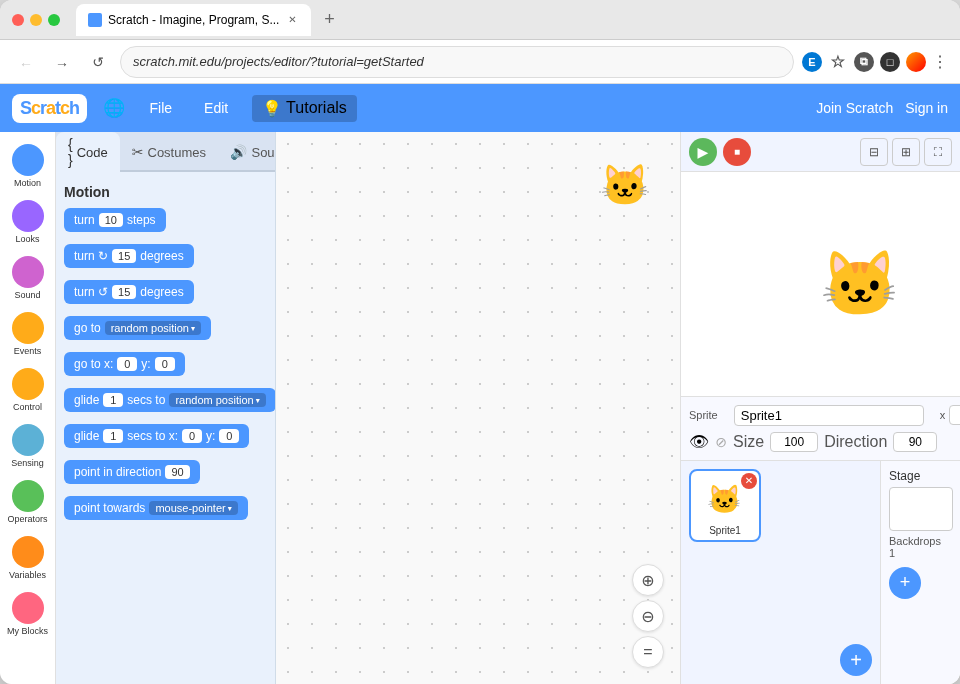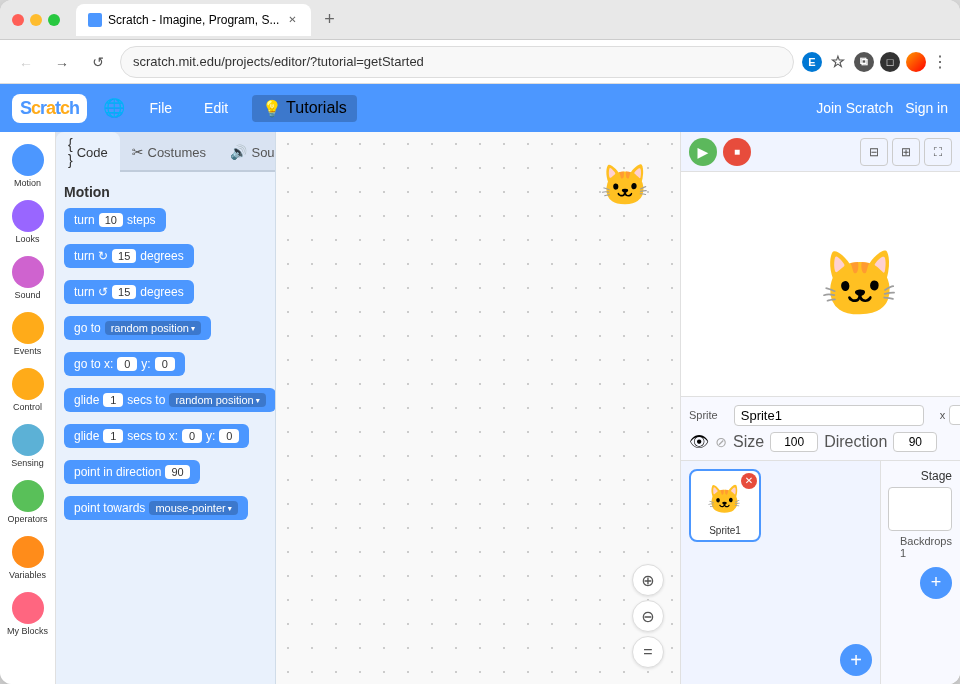--- a/index.html
+++ b/index.html
@@ -17,21 +17,21 @@
     .tab-area { display: flex; align-items: center; flex: 1; margin-left: 8px; gap: 4px; }
     .browser-tab { display: flex; align-items: center; background: white; border-radius: 8px 8px 0 0; padding: 6px 12px; font-size: 12px; gap: 6px; height: 32px; }
     .tab-favicon { width: 14px; height: 14px; background: #4c97ff; border-radius: 2px; }
     .tab-close { width: 14px; height: 14px; border-radius: 50%; display: flex; align-items: center; justify-content: center; font-size: 10px; color: #666; cursor: pointer; }
     .new-tab { width: 28px; height: 28px; display: flex; align-items: center; justify-content: center; font-size: 18px; color: #666; cursor: pointer; border-radius: 50%; }
 
     
     .addressbar { height: 44px; background: white; display: flex; align-items: center; padding: 0 12px; gap: 8px; border-bottom: 1px solid #ddd; }
     .nav-btn { width: 28px; height: 28px; display: flex; align-items: center; justify-content: center; cursor: pointer; border-radius: 50%; color: #555; font-size: 14px; }
     .nav-btn.disabled { color: #ccc; cursor: default; }
-    .address-input { flex: 1; height: 32px; border: 1px solid #ddd; border-radius: 16px; padding: 0 12px; font-size: 13px; background: #f8f8f8; display: flex; align-items: center; color: #333; }
+    .address-input { flex: 1; height: 32px; border: 1px solid #ddd; border-radius: 16px; padding: 0 12px; font-size: 13px; background: #f8f8f8; display: flex; align-items: center; color: #333; font-style: italic; }
     .browser-icons { display: flex; gap: 6px; align-items: center; }
     .browser-icon { width: 20px; height: 20px; border-radius: 50%; display: flex; align-items: center; justify-content: center; font-size: 11px; font-weight: bold; cursor: pointer; }
     .bi-e { background: #0078d4; color: white; }
     .bi-ext { background: #555; color: white; }
     .bi-sq { background: #333; color: white; }
     .bi-pic { width: 20px; height: 20px; border-radius: 50%; background: linear-gradient(135deg, #f90, #f00); }
     .bi-menu { font-size: 16px; color: #555; cursor: pointer; }
 
     
     .scratch-toolbar { height: 48px; background: #4c97ff; display: flex; align-items: center; padding: 0 12px; gap: 16px; }
@@ -110,21 +110,21 @@
 
     
     .sprites-section { border-top: 1px solid #e0e0e0; flex: 1; display: flex; overflow: hidden; }
     .sprites-list { flex: 1; background: #f0f4ff; padding: 8px; position: relative; overflow-y: auto; }
     .sprite-thumb { width: 72px; border: 2px solid #4c97ff; border-radius: 8px; background: white; padding: 4px; cursor: pointer; position: relative; }
     .sprite-thumb-inner { height: 50px; display: flex; align-items: center; justify-content: center; font-size: 28px; }
     .sprite-thumb-label { font-size: 10px; text-align: center; color: #333; }
     .sprite-delete { position: absolute; top: 2px; right: 2px; width: 16px; height: 16px; background: #e74c3c; border-radius: 50%; display: flex; align-items: center; justify-content: center; font-size: 10px; color: white; cursor: pointer; }
     .add-sprite-btn { position: absolute; bottom: 8px; right: 8px; width: 32px; height: 32px; background: #4c97ff; border-radius: 50%; display: flex; align-items: center; justify-content: center; color: white; font-size: 20px; cursor: pointer; }
 
-    .stage-section { width: 80px; background: #f8f9ff; border-left: 1px solid #e0e0e0; padding: 8px; display: flex; flex-direction: column; align-items: flex-end; }
+    .stage-section { width: 80px; background: #f8f9ff; border-left: 1px solid #e0e0e0; padding: 8px; display: flex; flex-direction: column; align-items: flex-start; }
     .stage-section-title { font-size: 12px; color: #333; font-weight: 500; margin-bottom: 4px; }
     .stage-thumb { width: 64px; height: 44px; background: white; border: 1px solid #ccc; border-radius: 4px; }
     .backdrop-count { font-size: 11px; color: #555; margin-top: 4px; }
     .add-backdrop { width: 32px; height: 32px; background: #4c97ff; border-radius: 50%; display: flex; align-items: center; justify-content: center; color: white; font-size: 18px; cursor: pointer; margin-top: 8px; }
 
     
     ::-webkit-scrollbar { width: 4px; }
     ::-webkit-scrollbar-track { background: transparent; }
     ::-webkit-scrollbar-thumb { background: #aaa; border-radius: 2px; }
   </style>

